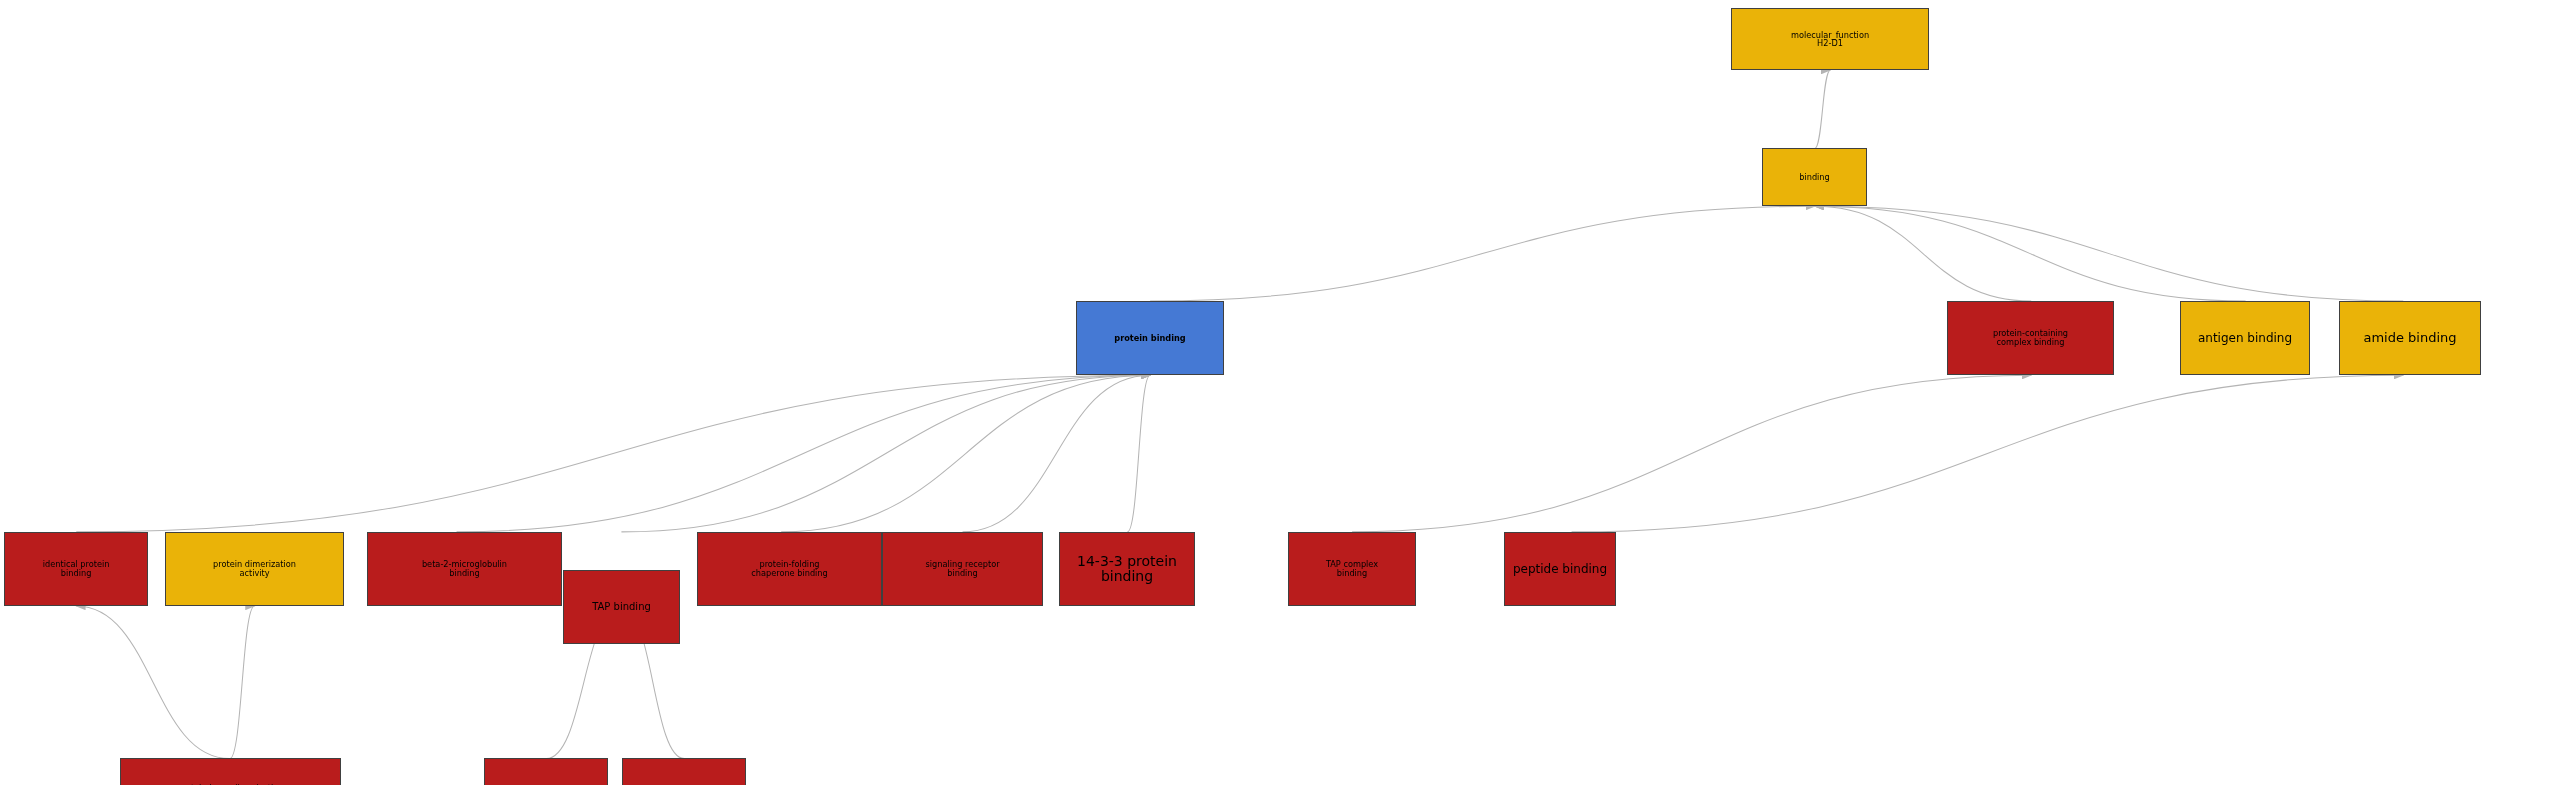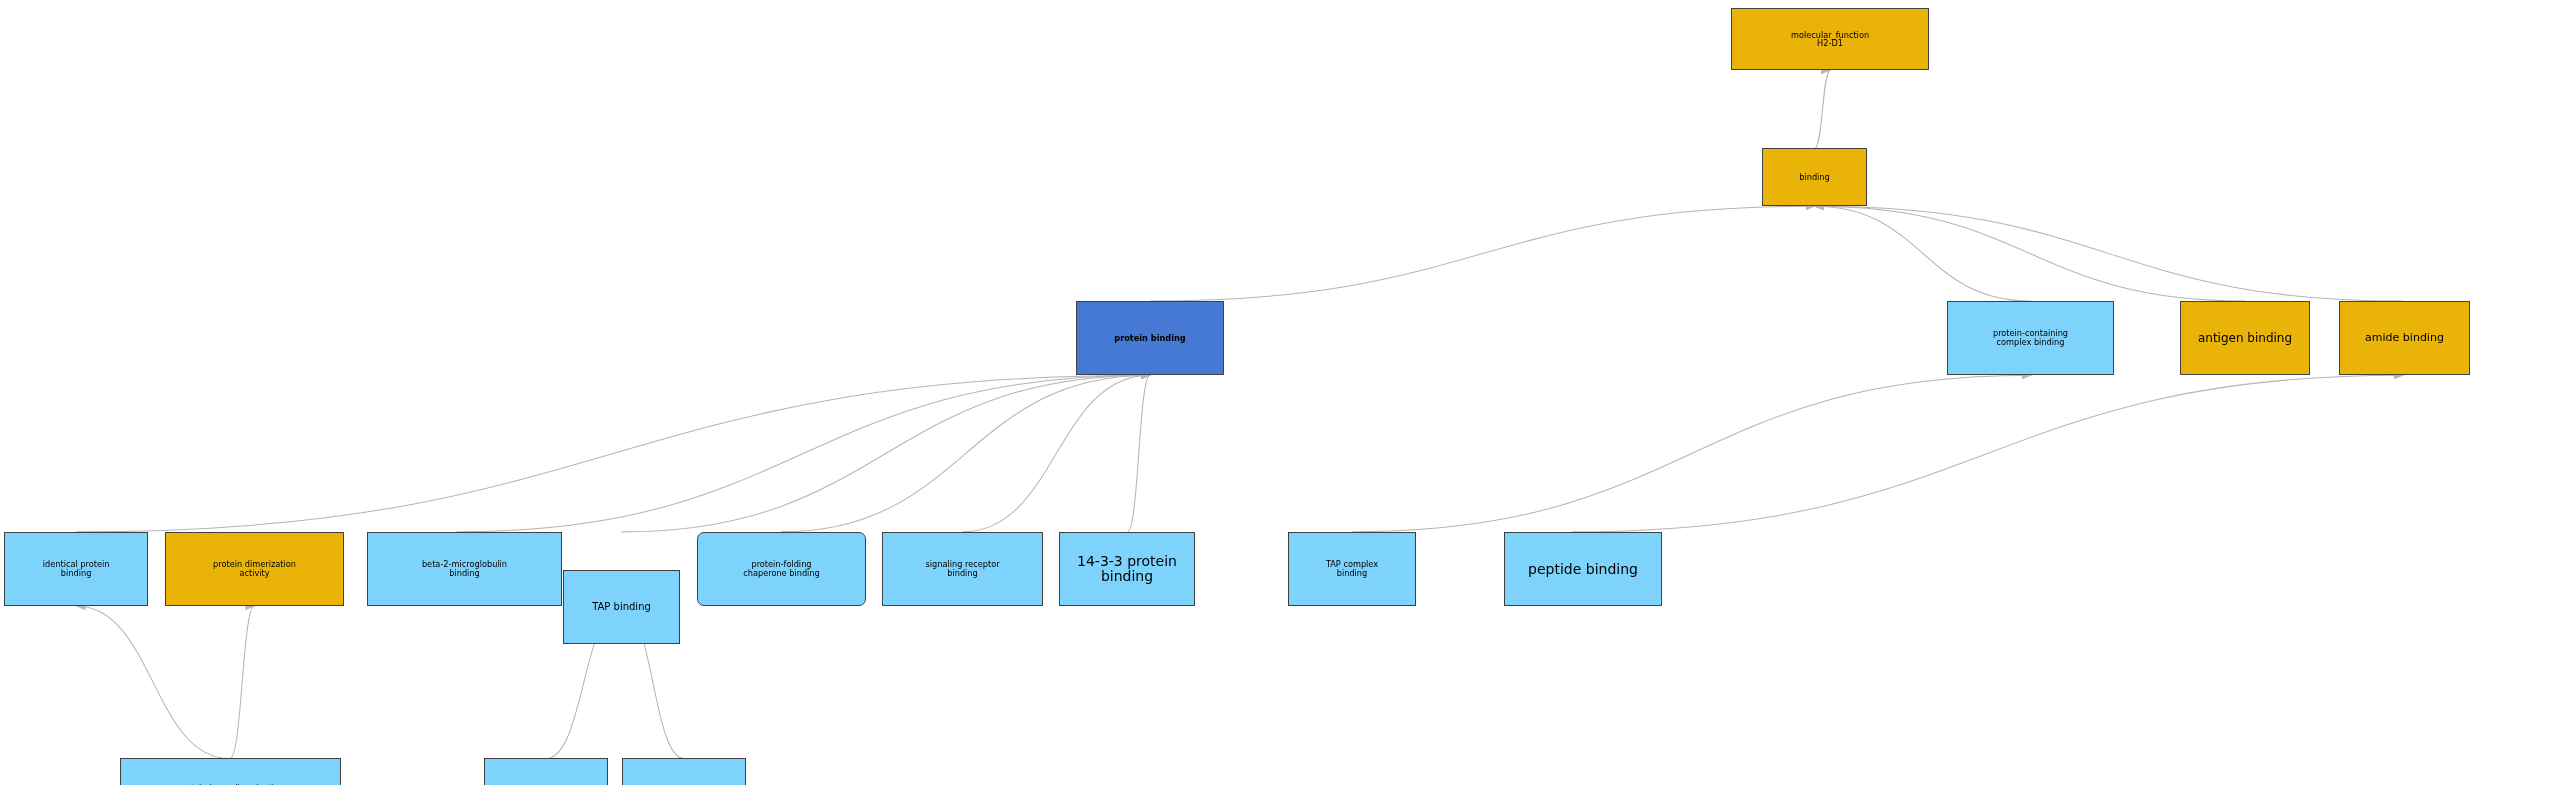--- a/index.html
+++ b/index.html
@@ -15,21 +15,21 @@
     display:flex;align-items:center;justify-content:center;
     text-align:center;
     line-height:1.04;
     color:#000;
     padding:0.5px 1px;
     overflow:hidden;
     white-space:pre-line;
     font-size:5.7px;
   }
   .n-white{background:#eab308;}
-  .n-light{background:#7dd3fc;}
+  .n-light{background:#b91c1c;}
   .n-blue{background:#4579d4;font-weight:bold;}
 </style>
 </head>
 <body>
 
 <div id="canvas">
   <svg id="edges" xmlns="http://www.w3.org/2000/svg" viewBox="0 0 6251 1525">
     <defs>
       <marker id="ah-isa" markerWidth="10" markerHeight="8" refX="9" refY="4" orient="auto">
         <path d="M0,0 L10,4 L0,8 z" fill="#b4b4b4"></path>
@@ -117,36 +117,36 @@
       </g>
   </svg>
   <div id="node-layer">
       <div class="node n-white" style="left: 1731px; top: 8.2px; width: 198px; height: 62px; font-size: 8.2px;">molecular_function
 H2-D1</div>
       <div class="node n-white" style="left: 1762px; top: 148px; width: 105px; height: 58px; font-size: 8.2px;">binding</div>
       <div class="node n-blue" style="left: 1076px; top: 301px; width: 148px; height: 74px; font-size: 8.2px;">protein binding</div>
       <div class="node n-light" style="left: 1947px; top: 301px; width: 167px; height: 74px; font-size: 8.2px;">protein-containing
 complex binding</div>
       <div class="node n-white" style="left: 2180px; top: 301px; width: 130px; height: 74px; font-size: 12px;">antigen binding</div>
-      <div class="node n-white" style="left: 2339px; top: 301px; width: 131px; height: 74px; font-size: 11px;">amide binding</div>
+      <div class="node n-white" style="left: 2339px; top: 301px; width: 142px; height: 74px; font-size: 13px;">amide binding</div>
       <div class="node n-light" style="left: 4.1px; top: 532px; width: 144px; height: 74px; font-size: 8.2px;">identical protein
 binding</div>
       <div class="node n-white" style="left: 165px; top: 532px; width: 179px; height: 74px; font-size: 8.2px;">protein dimerization
 activity</div>
       <div class="node n-light" style="left: 367px; top: 532px; width: 195px; height: 74px; font-size: 8.2px;">beta-2-microglobulin
 binding</div>
       <div class="node n-light" style="left: 563px; top: 532px; width: 117px; height: 74px; font-size: 10px; margin-top: 38px;">TAP binding</div>
-      <div class="node n-light" style="left: 697px; top: 532px; width: 169px; height: 74px; font-size: 8.2px; border-radius: 7px;">protein-folding
+      <div class="node n-light" style="left: 697px; top: 532px; width: 185px; height: 74px; font-size: 8.2px;">protein-folding
 chaperone binding</div>
       <div class="node n-light" style="left: 882px; top: 532px; width: 161px; height: 74px; font-size: 8.2px;">signaling receptor
 binding</div>
       <div class="node n-light" style="left: 1059px; top: 532px; width: 136px; height: 74px; font-size: 14px;">14-3-3 protein
 binding</div>
       <div class="node n-light" style="left: 1288px; top: 532px; width: 128px; height: 74px; font-size: 8.2px;">TAP complex
 binding</div>
-      <div class="node n-light" style="left: 1504px; top: 532px; width: 158px; height: 74px; font-size: 14px; text-align: right;">peptide binding</div>
+      <div class="node n-light" style="left: 1504px; top: 532px; width: 112px; height: 74px; font-size: 12px; text-align: right;">peptide binding</div>
       <div class="node n-light" style="left: 120px; top: 758px; width: 221px; height: 70px; font-size: 8.2px;">protein homodimerization
 activity</div>
       <div class="node n-light" style="left: 484px; top: 758px; width: 124px; height: 70px; font-size: 8.2px;">TAP1 binding</div>
       <div class="node n-light" style="left: 622px; top: 758px; width: 124px; height: 70px; font-size: 8.2px;">TAP2 binding</div>
     </div>
 </div>
 
 
 </body></html>

